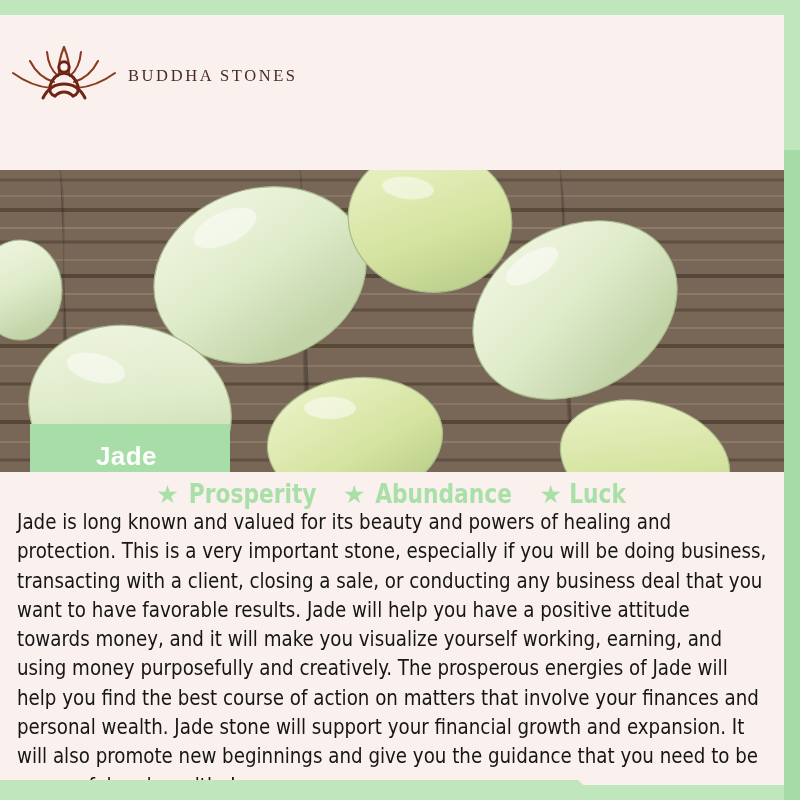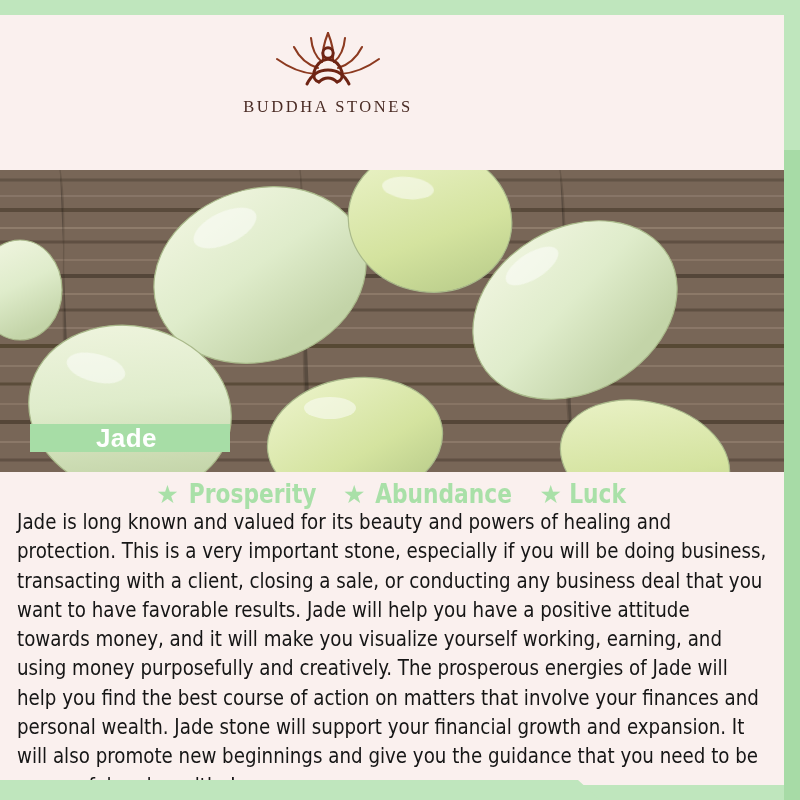--- a/index.html
+++ b/index.html
@@ -56,21 +56,20 @@
     width: 784px; height: 770px;
     background: #faf0ee;
   }
 
   
   .brand {
     position: absolute;
     left: 0; top: 15px;
     width: 656px; height: 105px;
     display: flex;
-    flex-direction: column;
     align-items: center;
     justify-content: flex-start;
     padding-top: 12px;
     box-sizing: border-box;
   }
   .brand-mark { width: 128px; height: 66px; display: block; }
   .brand-name {
     margin-top: 4px;
     font-family: "Liberation Serif", serif;
     font-size: 16.5px;
@@ -107,24 +106,24 @@
     width: 784px; height: 302px;
     overflow: hidden;
     background: #6f5d50;
   }
   .photo svg { display: block; width: 784px; height: 302px; }
 
   
   .jade-tab {
     position: absolute;
     left: 30px; top: 424px;
-    width: 200px; height: 28px;
+    width: 200px; height: 48px;
     background: #a7dda6;
     display: flex;
-    align-items: center;
+    align-items: flex-end;
     padding-left: 66px;
     box-sizing: border-box;
     z-index: 7;
   }
   .jade-label {
     color: #ffffff;
     font-size: 26px;
     font-weight: bold;
     letter-spacing: 0.4px;
   }

